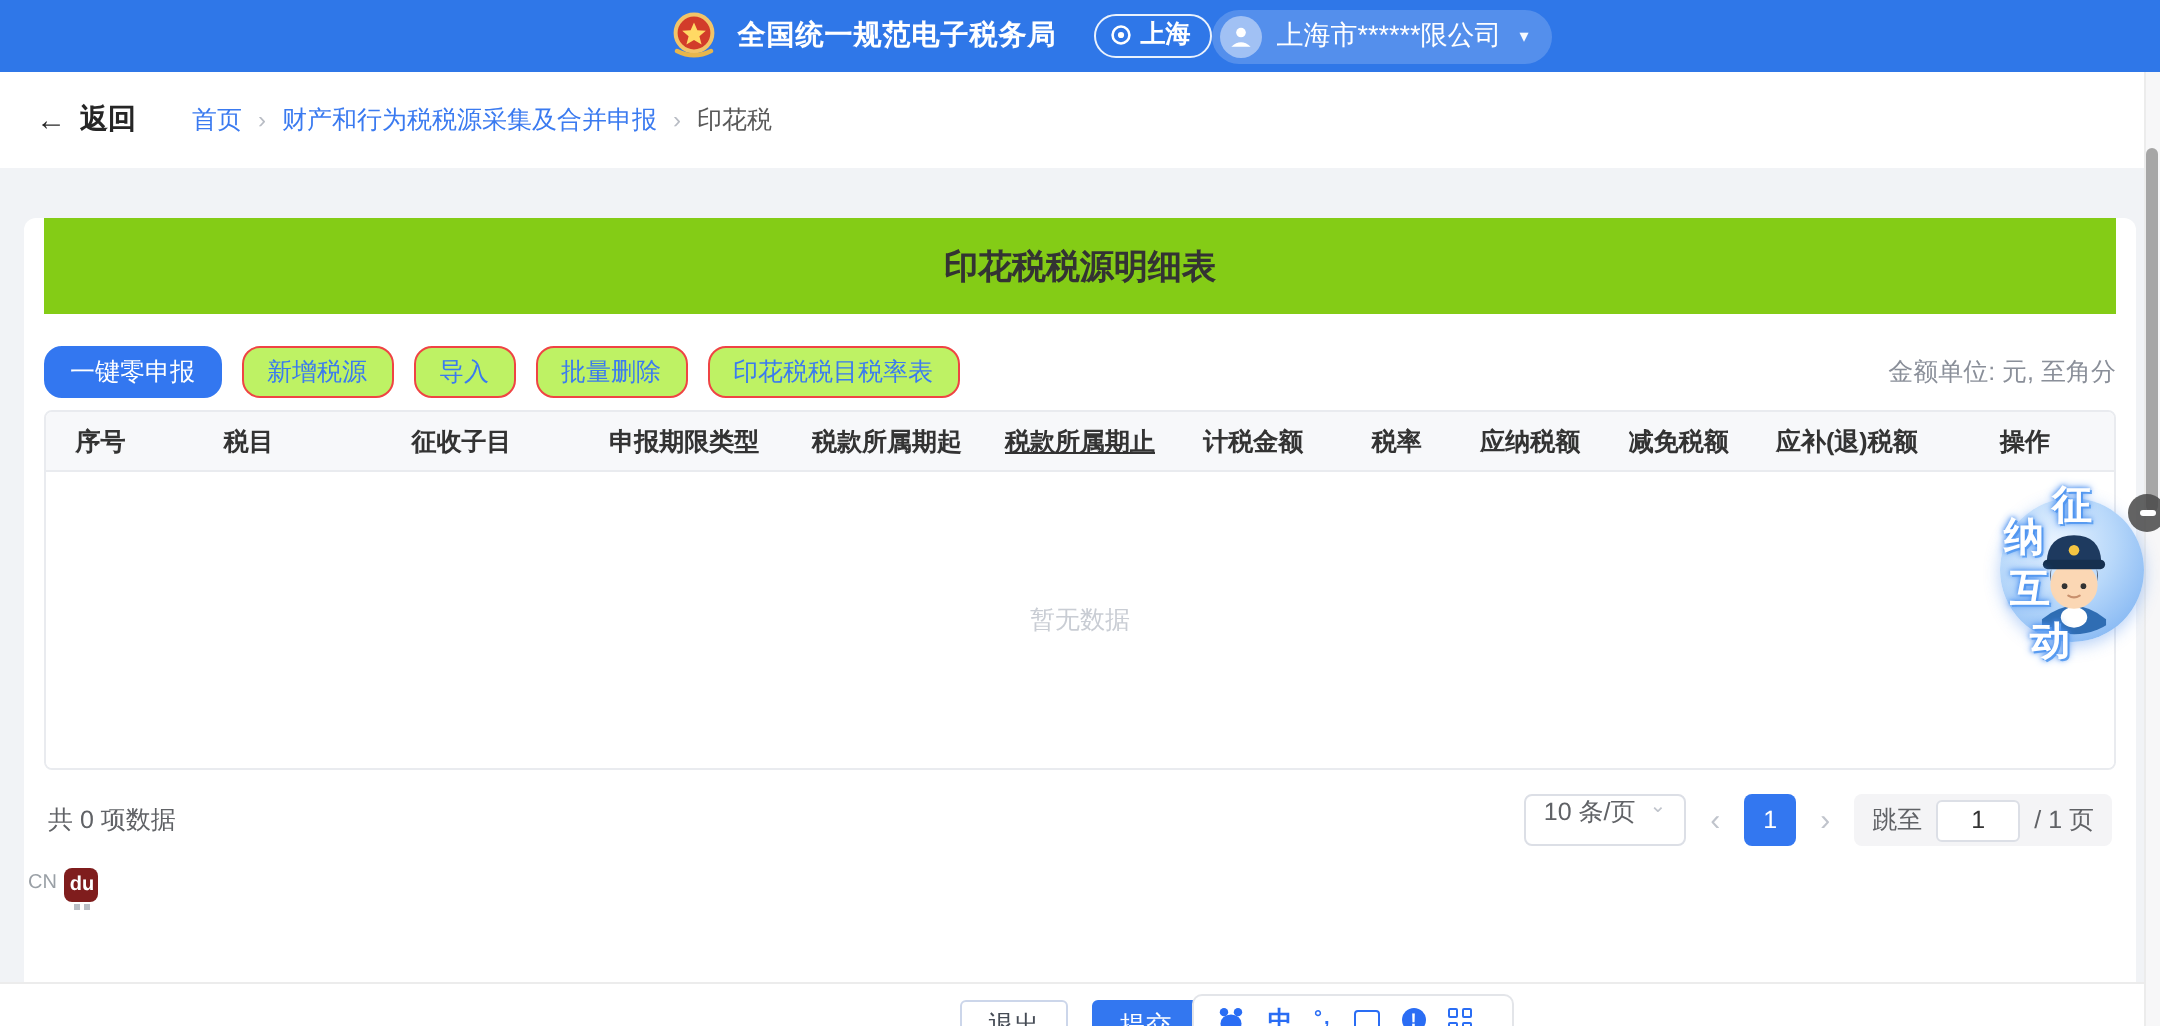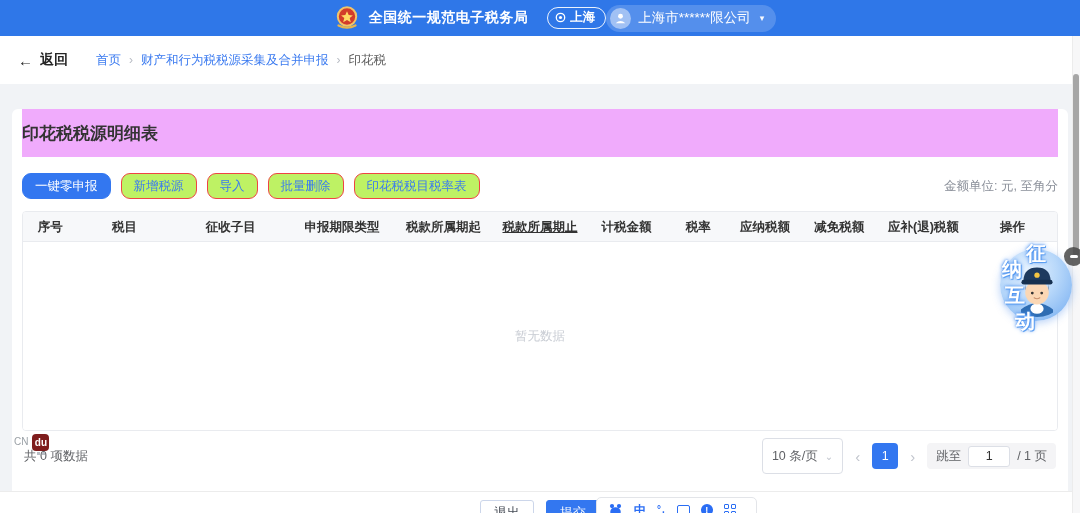--- a/index.html
+++ b/index.html
@@ -39,51 +39,51 @@
   .breadcrumb a{ color:#3a7af0; text-decoration:none; cursor:pointer; }
   .breadcrumb .sep{ color:#b8bcc4; margin:0 8px; font-size:12px; }
   .breadcrumb .current{ color:#595959; }
 
   
   .card{
     margin:12px 12px 0; background:#fff; border-radius:6px 6px 0 0;
     height:382px; padding:0 10px; position:relative;
   }
   .title-band{
-    margin-top:25px; height:48px; background:#f0abfc;
-    display:flex; align-items:center; 
+    margin-top:25px; height:48px; background:#84cc16;
+    display:flex; align-items:center; justify-content:center;
   }
   .title-band h1{ font-size:17px; color:#333; font-weight:bold; }
 
   .toolbar{ margin-top:16px; display:flex; align-items:center; gap:10px; }
   .btn{ height:26px; padding:0 12px; font-size:12.5px; border-radius:9px; cursor:pointer;
         font-family:inherit; display:inline-flex; align-items:center; }
   .btn-primary{ background:#3377f0; border:1px solid #3377f0; color:#fff; }
   .btn-outline{ background:#bef264; border:1px solid #ef4444; color:#3a7af0; }
   .unit{ margin-left:auto; color:#8a8f99; font-size:12.5px; }
 
   .table{
-    margin-top:12px; border:1px solid #e9ebef; border-radius:4px;
-    height:220px; display:flex; flex-direction:column; overflow:hidden;
+    margin-top:6px; border:1px solid #e9ebef; border-radius:4px;
+    height:180px; display:flex; flex-direction:column; overflow:hidden;
   }
   .thead{ display:flex; background:#f7f8fa; height:30px; border-bottom:1px solid #e9ebef; }
   .th{ font-size:12.5px; font-weight:bold; color:#333; text-align:center; line-height:30px;
        overflow:hidden; white-space:nowrap; }
   .c0{flex:.55;} .c1{flex:.95;} .c2{flex:1.2;} .c3{flex:1.05;} .c4{flex:1;} .c5{flex:.95;text-decoration:underline;}
   .c6{flex:.8;} .c7{flex:.65;} .c8{flex:.7;} .c9{flex:.8;} .c10{flex:.9;} .c11{flex:.9;}
   .tbody{ flex:1; display:flex; align-items:center; justify-content:center; background:#fff; }
   .empty{ color:#c9cdd4; font-size:12.5px; }
 
   .card-footer{
     margin-top:9px; height:32px; display:flex; align-items:center;
     justify-content:space-between; font-size:12.5px; color:#606266; padding:0 2px;
   }
   .pagination{ display:flex; align-items:center; gap:9px; }
-  .page-size{ border:1px solid #dcdfe6; border-radius:4px; height:36px; display:flex;
-              align-items:center; gap:7px; padding:0 9px; color:#606266; cursor:pointer; background:#fff; }
+  .page-size{ border:1px solid #dcdfe6; border-radius:4px; height:26px; display:flex;
+              align-items:flex-start; gap:7px; padding:0 9px; color:#606266; cursor:pointer; background:#fff; }
   .page-size .sel-caret{ color:#c0c4cc; font-size:10px; }
   .pg-arrow{ color:#c0c4cc; font-size:15px; padding:0 3px; cursor:pointer; }
   .pg-cur{ width:26px; height:26px; background:#3377f0; color:#fff; border-radius:4px;
            text-align:center; line-height:26px; font-size:12.5px; cursor:pointer; }
   .jumper{ background:#f4f4f6; border-radius:4px; height:26px; display:flex;
            align-items:center; gap:7px; padding:0 9px; color:#606266; }
   .jumper input{ width:42px; height:21px; border:1px solid #dcdfe6; border-radius:3px;
                  text-align:center; font-size:12.5px; color:#333; background:#fff; font-family:inherit; }
 
   

